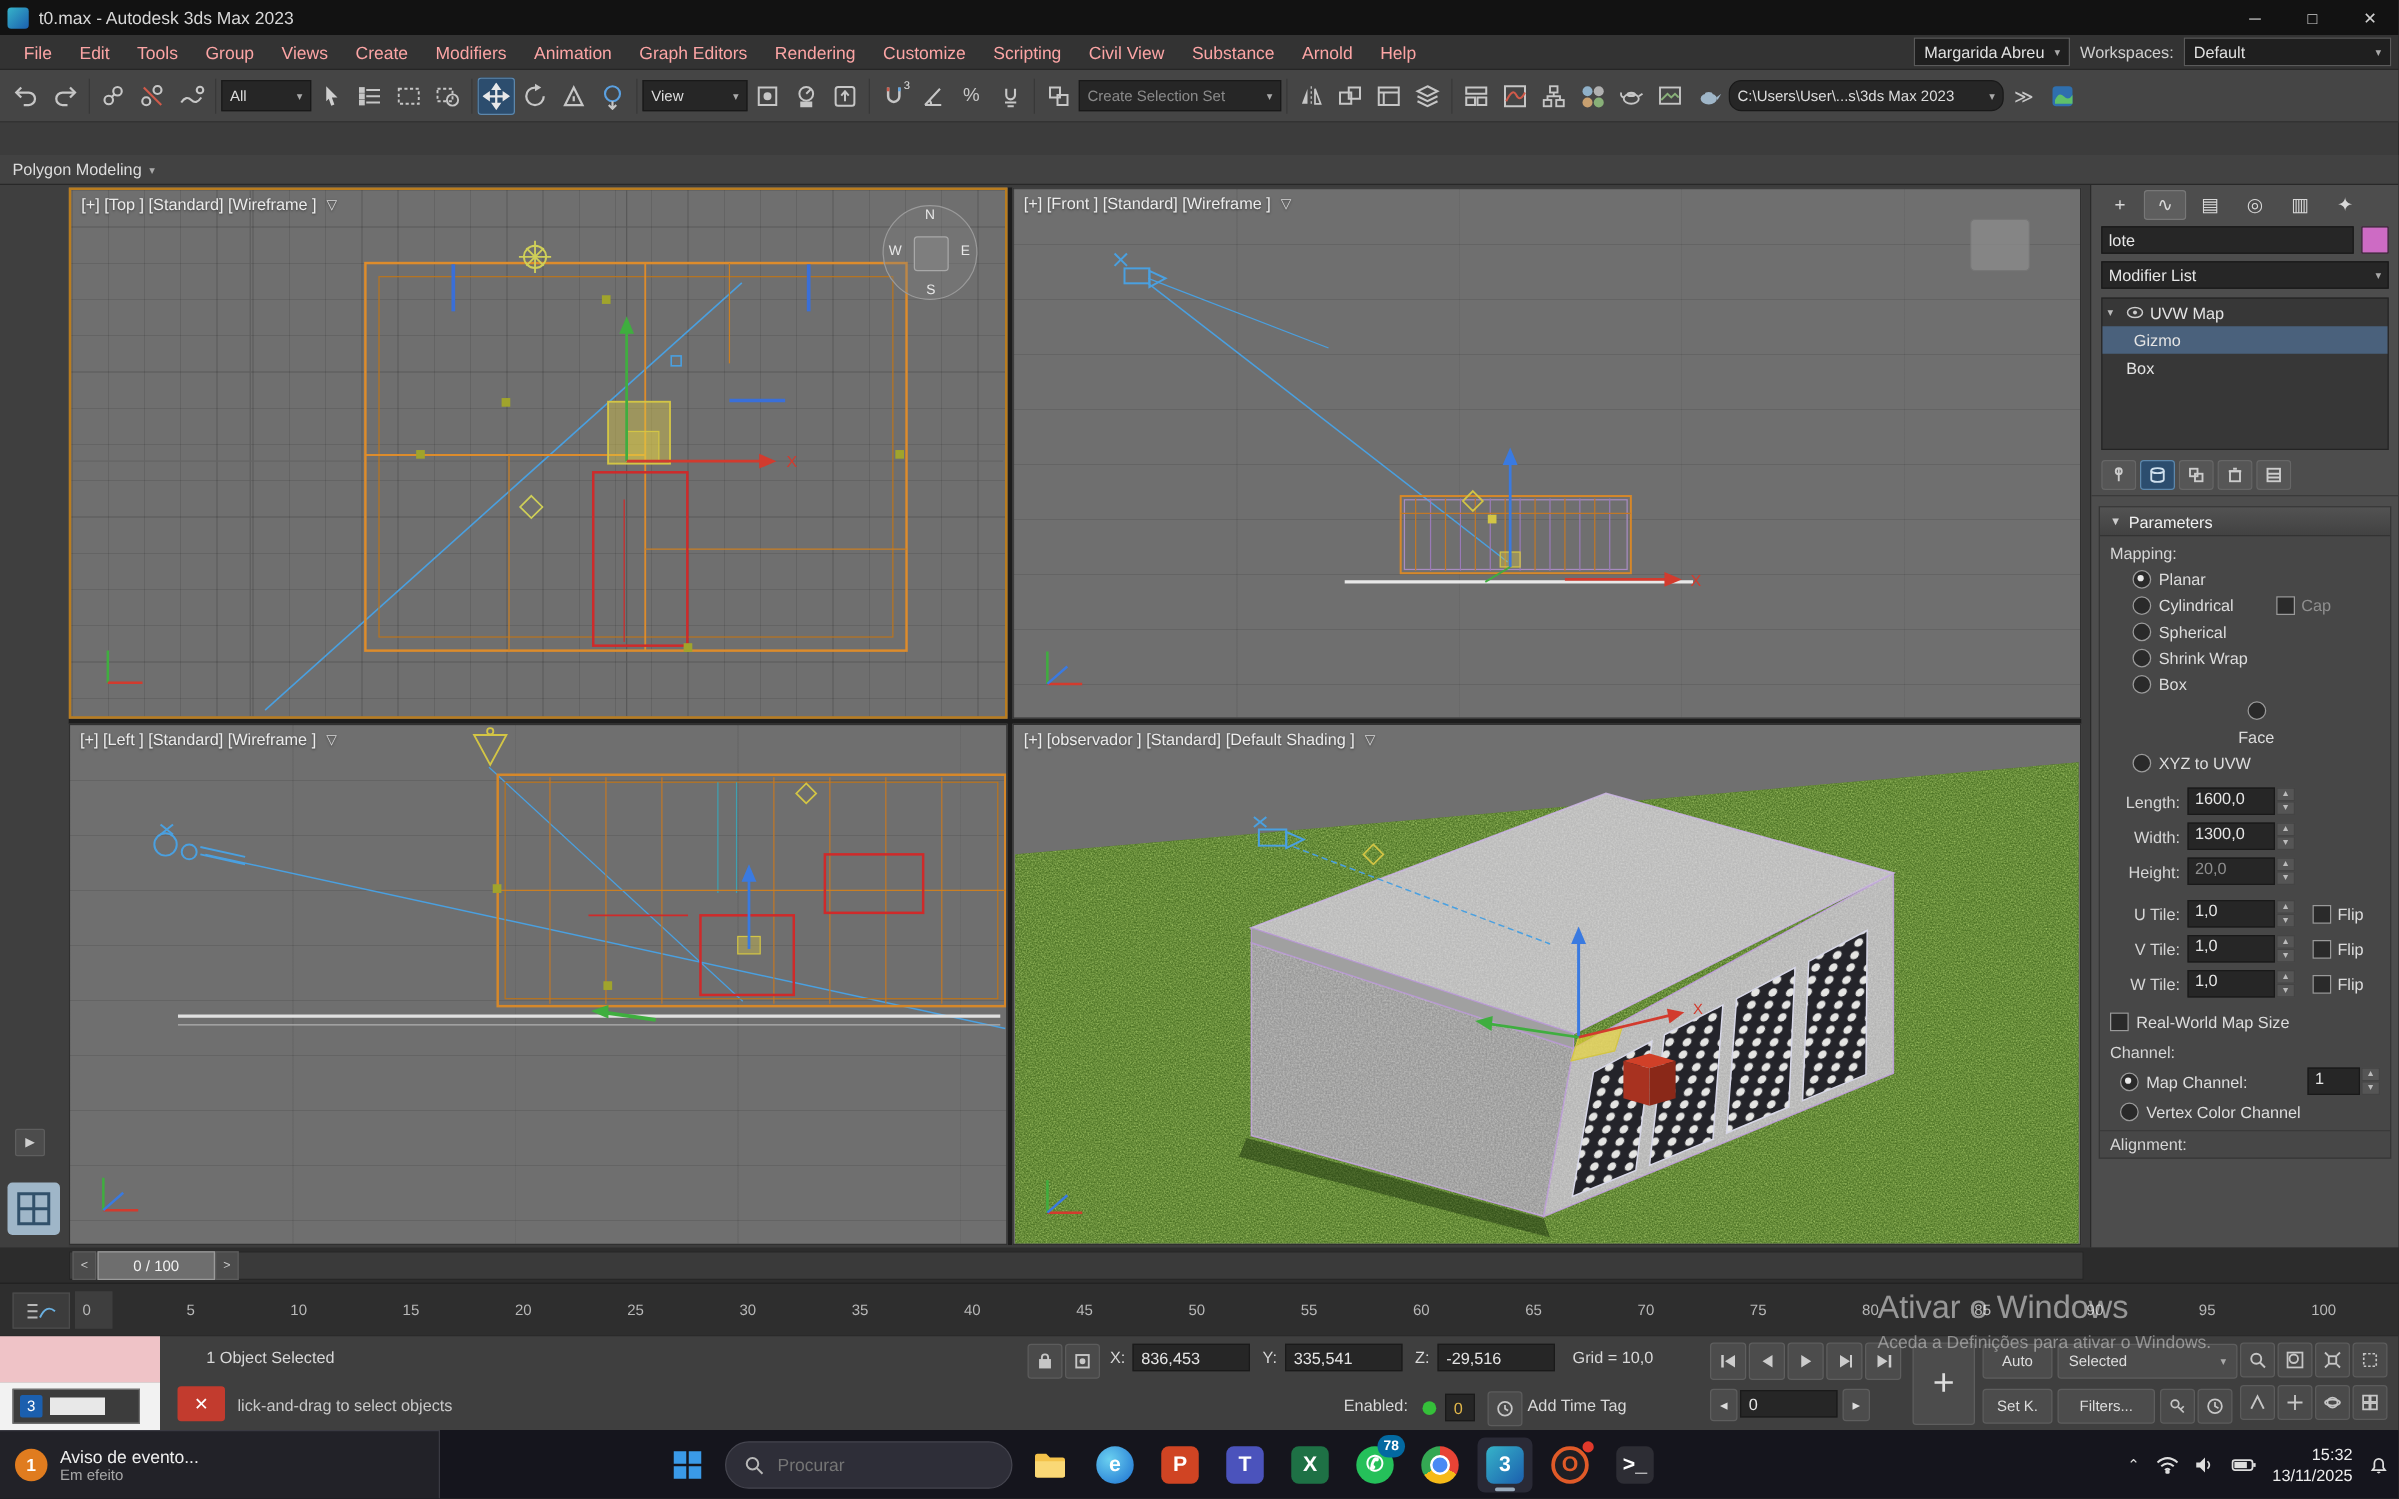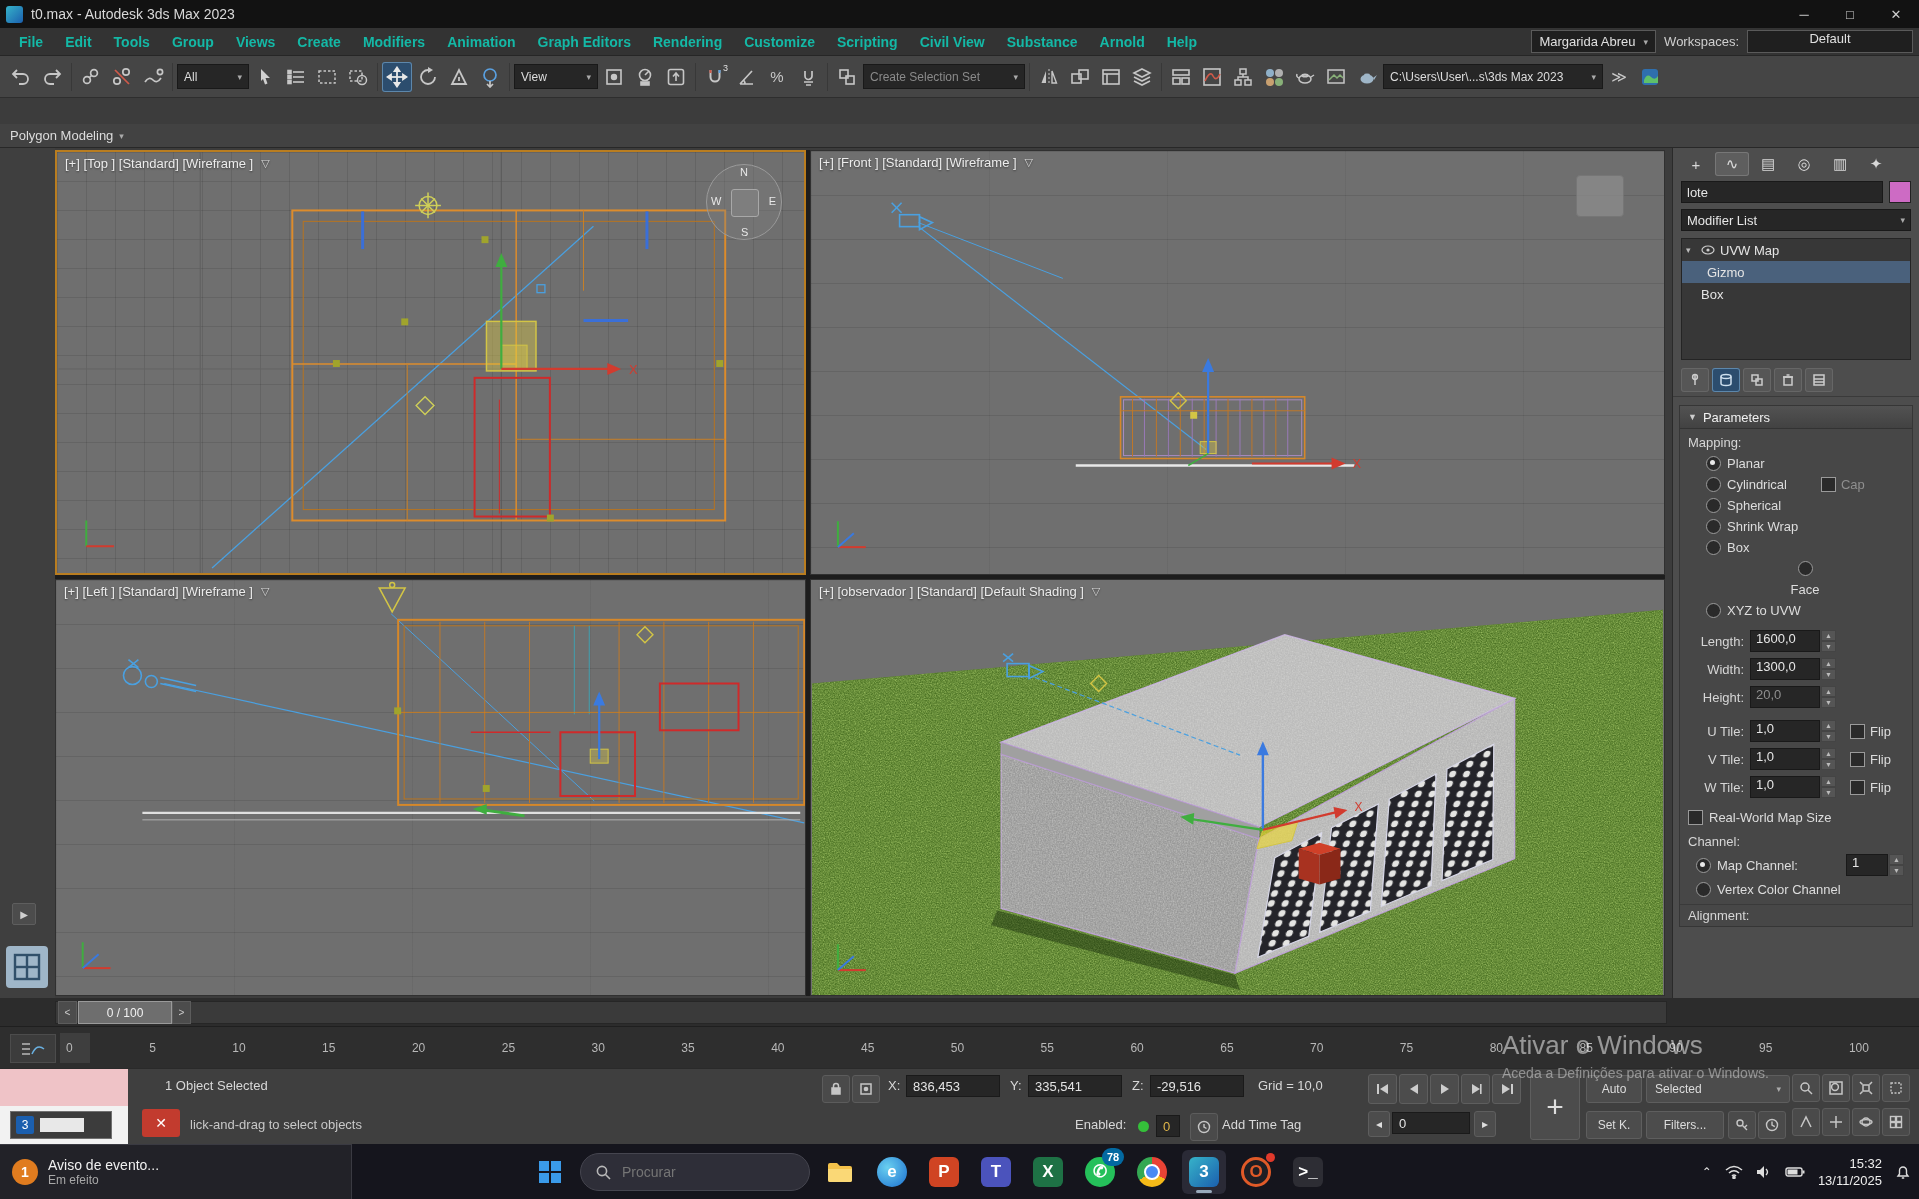--- a/index.html
+++ b/index.html
@@ -8,21 +8,21 @@
   
   #titlebar{position:absolute;left:0;top:0;width:1919px;height:28px;background:#121212;
             display:flex;align-items:center;padding-left:6px;box-sizing:border-box;}
   .app-ico{width:17px;height:17px;border-radius:3px;background:linear-gradient(135deg,#36b3c9,#1b5fae);margin-right:8px;}
   #title-text{font-size:14px;color:#d8d8d8;}
   #win-controls{margin-left:auto;display:flex;height:28px;}
   .wc{width:46px;height:28px;display:flex;align-items:center;justify-content:center;font-size:13px;color:#cfcfcf;}
   
   #menubar{position:absolute;left:0;top:28px;width:1919px;height:28px;background:#333333;border-bottom:1px solid #262626;
            display:flex;align-items:center;padding-left:8px;box-sizing:border-box;}
-  .mi{padding:0 11px;font-size:14px;color:#14b8a6;white-space:nowrap;font-weight:bold;}
+  .mi{padding:0 11px;font-size:14px;color:#fca5a5;white-space:nowrap;}
   #menu-right{margin-left:auto;display:flex;align-items:center;gap:8px;padding-right:6px;}
   .dd-box{background:#1f1f1f;border:1px solid #5a5a5a;height:21px;display:flex;align-items:center;
           padding:0 7px;font-size:13px;color:#e0e0e0;gap:8px;}
   .dd-arrow{font-size:9px;color:#aaa;}
   .ws-label{font-size:13px;color:#cfcfcf;}
   
   #toolbar{position:absolute;left:0;top:56px;width:1919px;height:42px;background:#454545;border-bottom:1px solid #2e2e2e;
            display:flex;align-items:center;gap:1px;padding:0 6px;box-sizing:border-box;}
   .tbi{width:30px;height:30px;display:flex;align-items:center;justify-content:center;border-radius:3px;flex:none;position:relative;}
   .tbi svg{width:22px;height:22px;display:block;}
@@ -201,21 +201,21 @@
     <span class="mi">Civil View</span>
     <span class="mi">Substance</span>
     <span class="mi">Arnold</span>
     <span class="mi">Help</span>
     <div id="menu-right">
       <div class="dd-box">
         <span>Margarida Abreu</span>
         <span class="dd-arrow">▾</span>
       </div>
       <span class="ws-label">Workspaces:</span>
-      <div class="dd-box" style="width:150px;justify-content:space-between;flex-direction:column;">
+      <div class="dd-box" style="width:150px;justify-content:space-between;">
         <span>Default</span>
         <span class="dd-arrow">▾</span>
       </div>
     </div>
   </div>
 
   <div id="toolbar">
     <span class="tbi">
         <svg viewBox="0 0 22 22" fill="none" stroke="#c6c6c6" stroke-width="1.8">
           <path d="M7 4 L3 8 L7 12"></path>
@@ -439,21 +439,21 @@
           <path d="M4 14 L9 9 L12 12 L15 9 L18 12" stroke="#88b078"></path>
         </svg>
       </span>
     <span class="tbi">
         <svg viewBox="0 0 22 22">
           <ellipse cx="11" cy="13" rx="6.5" ry="4.5" fill="#9fb6c8"></ellipse>
           <ellipse cx="11" cy="9" rx="3" ry="1.4" fill="#9fb6c8"></ellipse>
           <path d="M17 12 L21 9 L18 14 Z" fill="#9fb6c8"></path>
         </svg>
       </span>
-    <div class="tb-combo" style="width:206px;justify-content:space-between;">
+    <div class="tb-combo" style="width:206px;justify-content:space-between;border-radius:10px;">
       <span style="font-size:12px;">C:\Users\User\...s\3ds Max 2023</span>
       <span class="dd-arrow">▾</span>
     </div>
     <span class="tbi">
         <span class="tbtxt">≫</span>
       </span>
     <span class="tbi">
         <svg viewBox="0 0 22 22">
           <rect x="3" y="3" width="16" height="16" rx="3" fill="#2f6fae"></rect>
           <path d="M5 14 Q8 7 12 11 T19 10 V17 H5 Z" fill="#5fc06a"></path>

